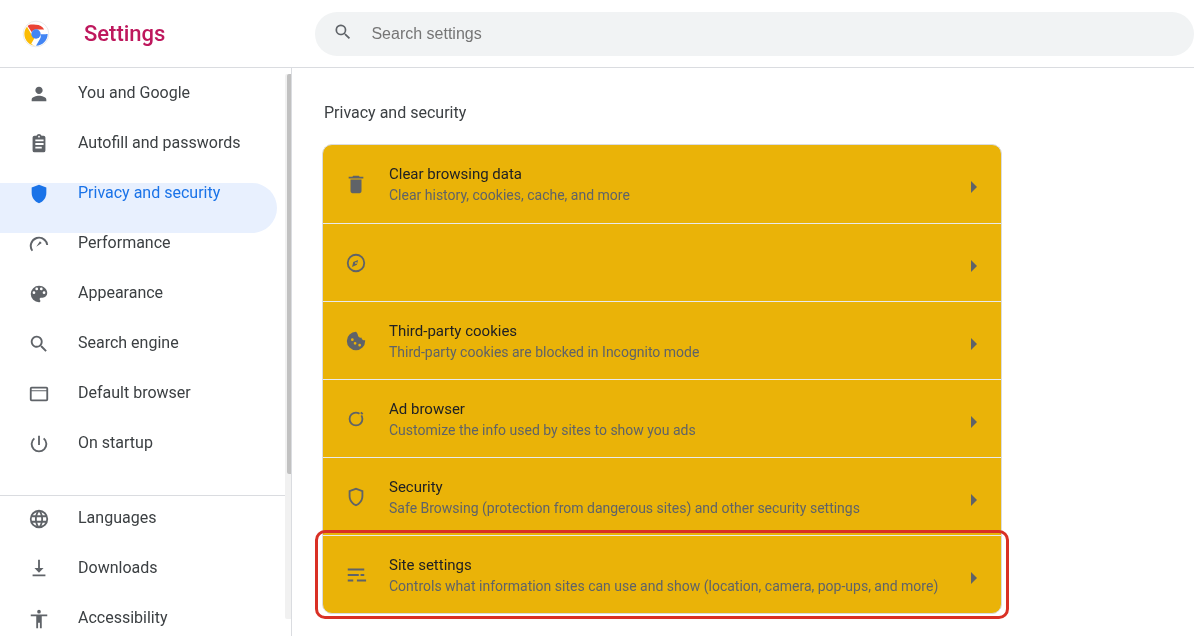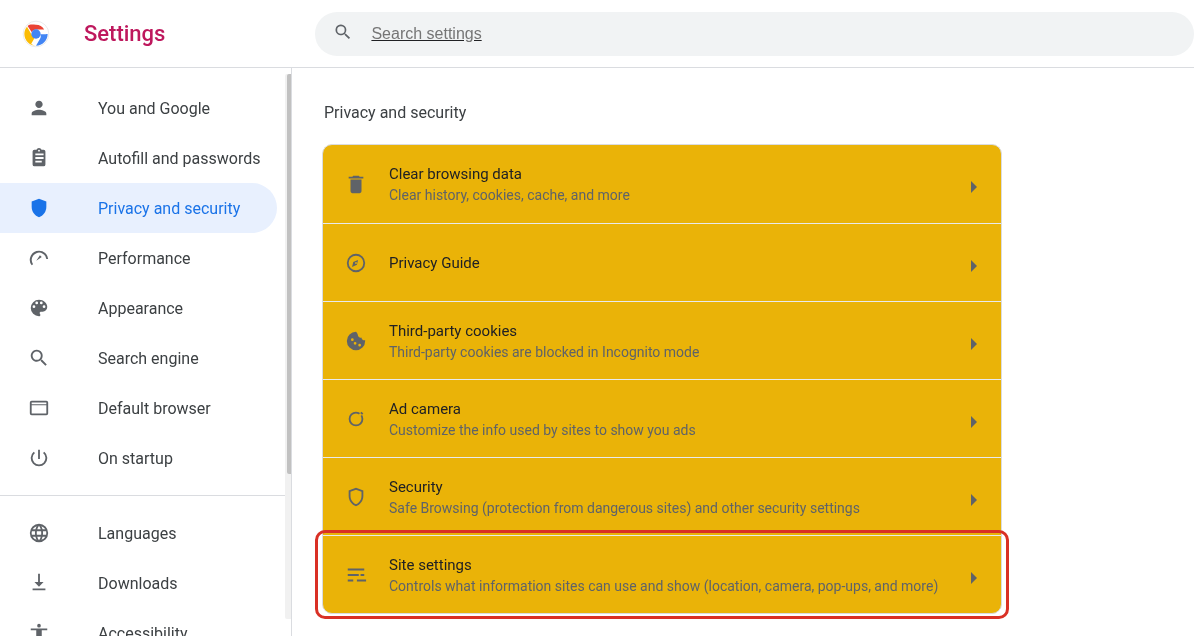--- a/index.html
+++ b/index.html
@@ -32,21 +32,20 @@
   }
   .search-bar {
     flex: 1;
     height: 44px;
     background: #f1f3f4;
     border-radius: 22px;
     display: flex;
     align-items: center;
     padding: 0 18px;
     margin-right: 0;
-    text-decoration: underline;
   }
   .search-bar svg { width: 20px; height: 20px; fill: #5f6368; margin-right: 18px;}
   .search-bar input {
     border: none;
     outline: none;
     background: transparent;
     font-size: 16px;
     color: #5f6368;
     width: 100%;
   }
@@ -75,29 +74,28 @@
   .scrollbar-thumb {
     position: absolute;
     top: 0; left: 2px;
     width: 11px;
     height: 400px;
     background: #c1c1c1;
     border-radius: 2px;
   }
   .sidebar-item {
     display: flex;
-    align-items: center;
+    align-items: flex-start;
     height: 50px;
     padding-left: 28px;
     cursor: pointer;
     border-radius: 0 25px 25px 0;
     margin-right: 14px;
     color: #3c4043;
     font-size: 16px;
-    gap: 20px;
   }
   .sidebar-item.active {
     background: #e8f0fe;
     color: #1a73e8;
   }
   .sidebar-item .icon {
     width: 22px;
     height: 22px;
     margin-right: 28px;
     display:flex; align-items:center; justify-content:center;
@@ -301,21 +299,20 @@
             </svg></span>
       </div>
 
       <div class="settings-row">
         <span class="row-icon">
             <svg viewBox="0 0 24 24">
               <path d="M12 2a10 10 0 1 0 0 20 10 10 0 0 0 0-20zm0 18a8 8 0 1 1 0-16 8 8 0 0 1 0 16zm2.2-11.3L9 11l-1.3 5.3L13 14l1.2-5.3zM12 11a1 1 0 1 1 0 2 1 1 0 0 1 0-2z"></path>
             </svg>
           </span>
         <div class="row-text">
-          <div class="row-title">Privacy Guide</div>
         </div>
         <span class="arrow"><svg viewBox="0 0 8 14">
               <path d="M1 1l6 6-6 6z"></path>
             </svg></span>
       </div>
 
       <div class="settings-row">
         <span class="row-icon">
             <svg viewBox="0 0 24 24">
               <path d="M12 2a10 10 0 1 0 10 10c0-.3 0-.6-.1-.9a3 3 0 0 1-3.9-2.9 3 3 0 0 1-4-3.1A10 10 0 0 0 12 2zM8 9a1.5 1.5 0 1 1 0 3 1.5 1.5 0 0 1 0-3zm3 7a1.5 1.5 0 1 1 0-3 1.5 1.5 0 0 1 0 3zm5-1a1.5 1.5 0 1 1 0 3 1.5 1.5 0 0 1 0-3z"></path>
@@ -330,21 +327,21 @@
             </svg></span>
       </div>
 
       <div class="settings-row">
         <span class="row-icon">
             <svg viewBox="0 0 24 24">
               <path d="M12 4a8 8 0 1 0 0 16 8 8 0 0 0 0-16zm0 14a6 6 0 1 1 0-12 6 6 0 0 1 0 12zM18 4l2 2-2.8 2.8-2-2L18 4z"></path>
             </svg>
           </span>
         <div class="row-text">
-          <div class="row-title">Ad camera</div>
+          <div class="row-title">Ad browser</div>
           <div class="row-sub">Customize the info used by sites to show you ads</div>
         </div>
         <span class="arrow"><svg viewBox="0 0 8 14">
               <path d="M1 1l6 6-6 6z"></path>
             </svg></span>
       </div>
 
       <div class="settings-row">
         <span class="row-icon">
             <svg viewBox="0 0 24 24">

